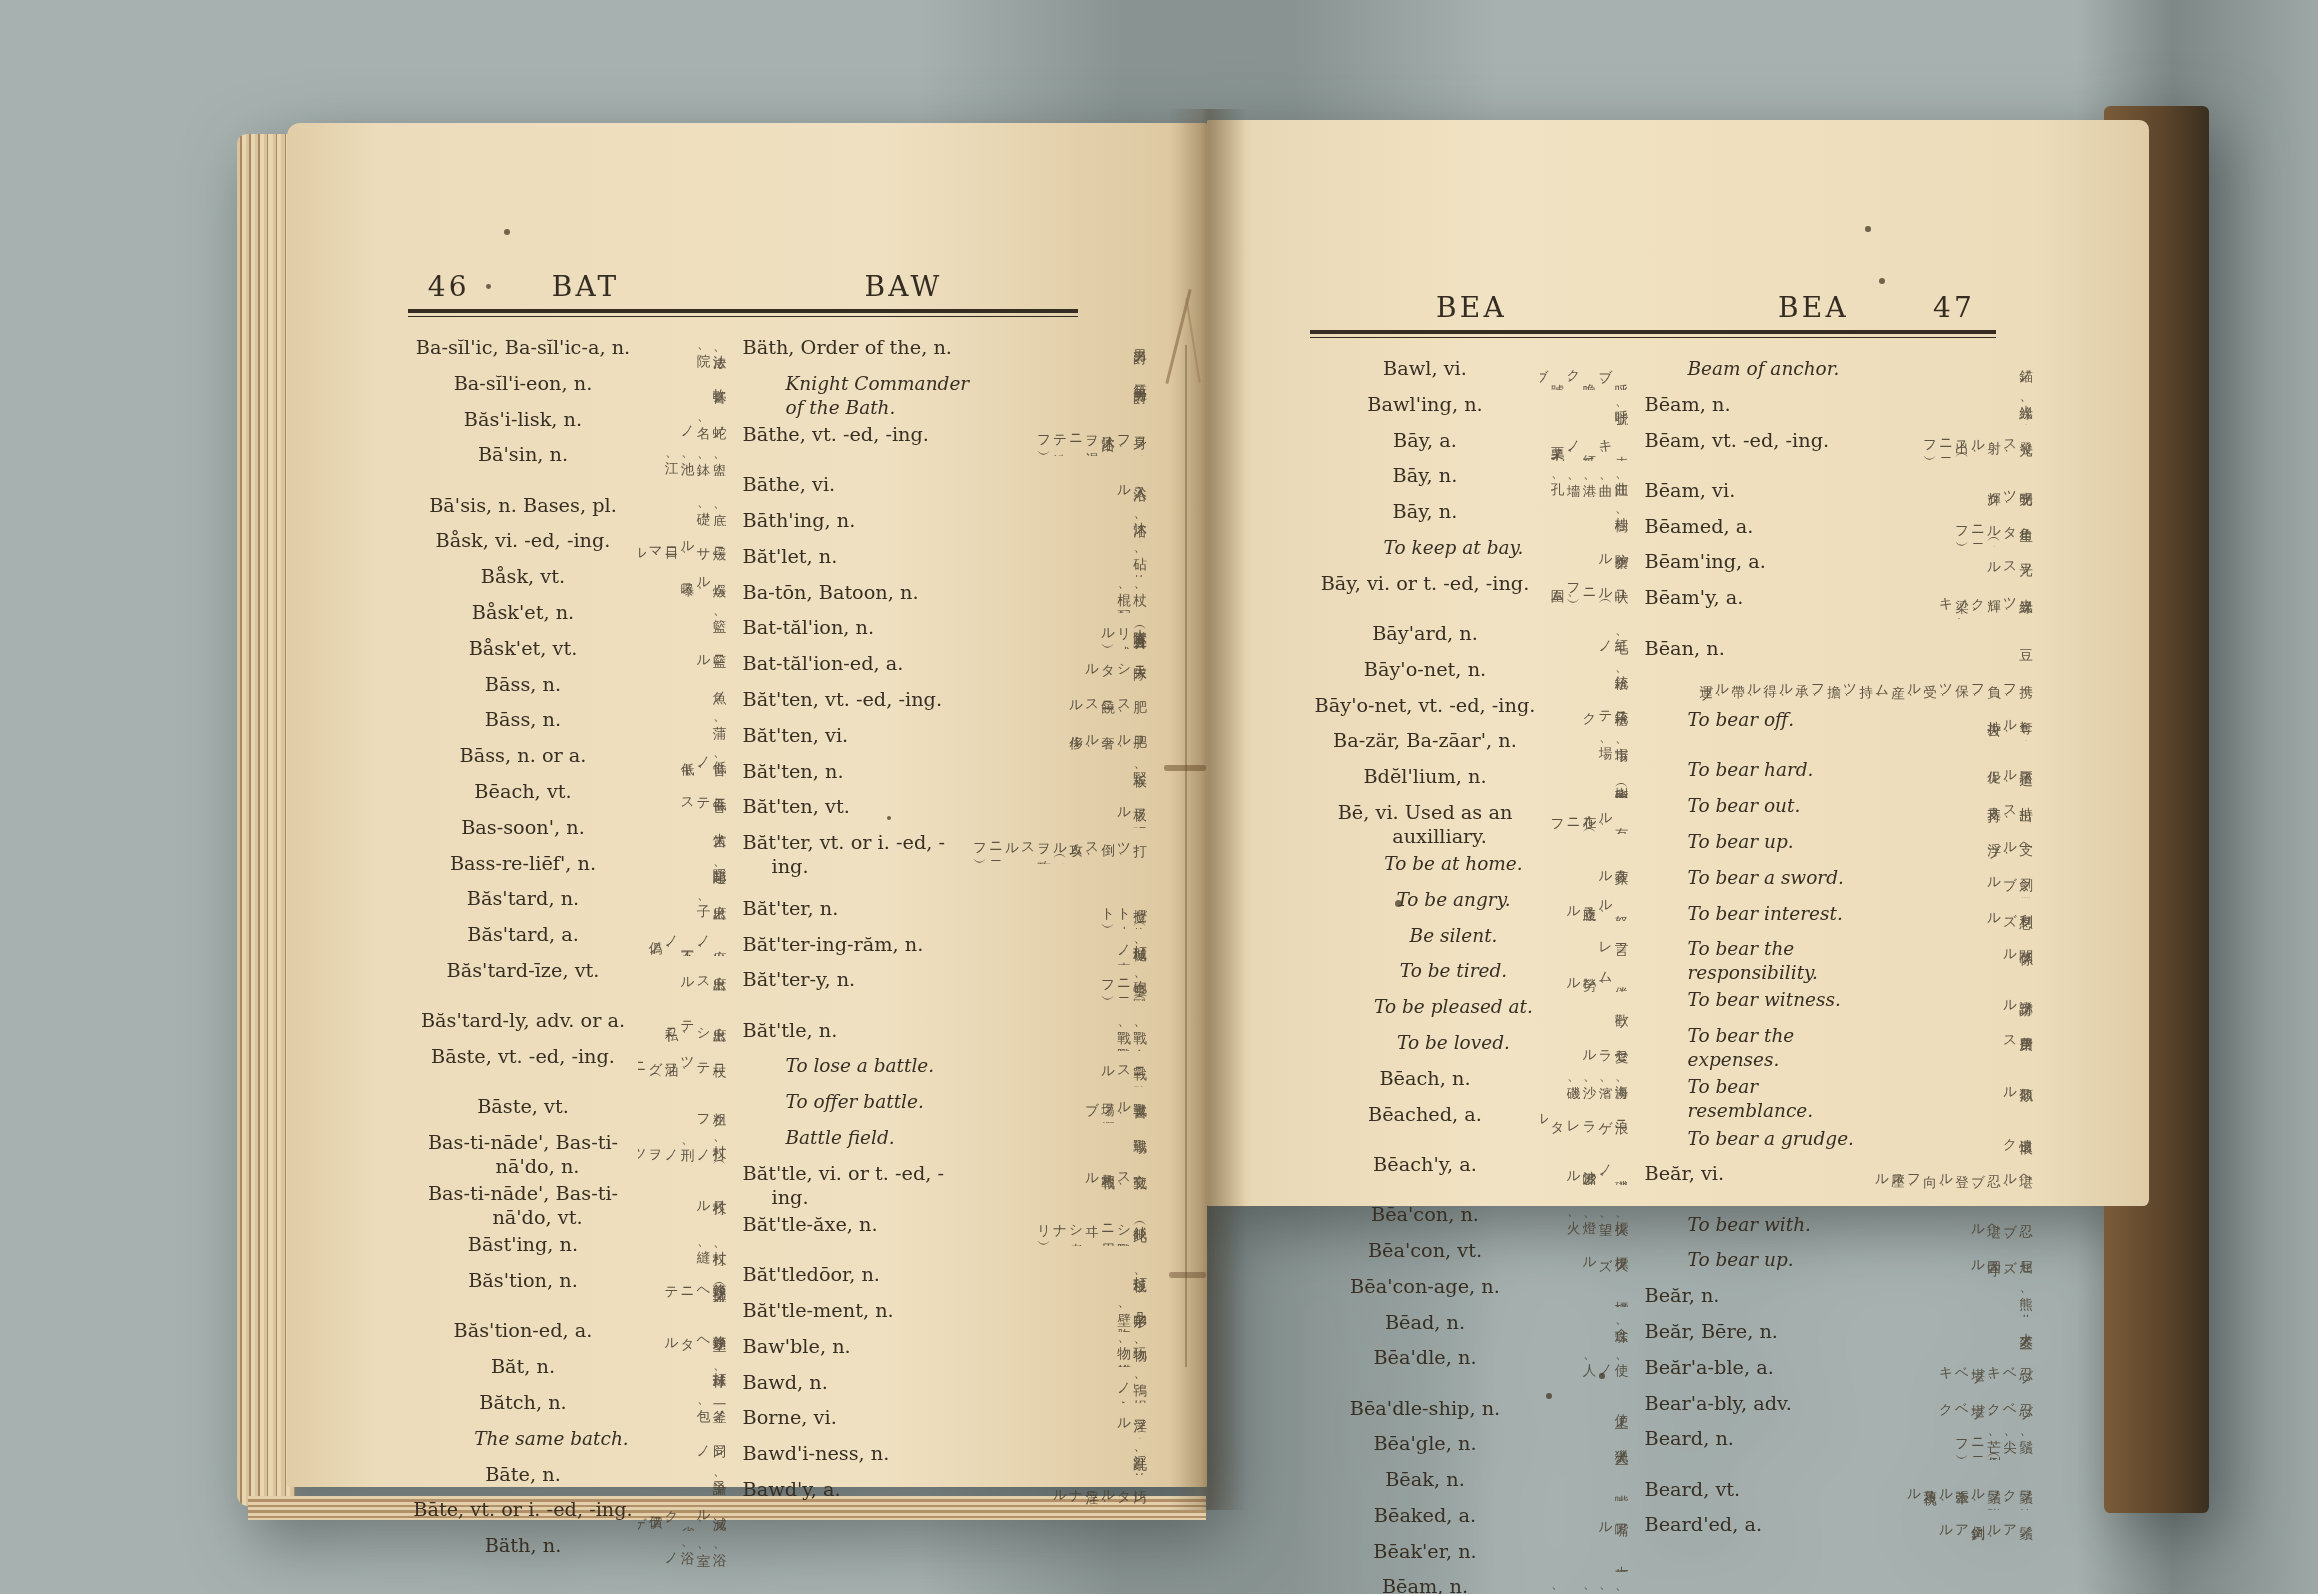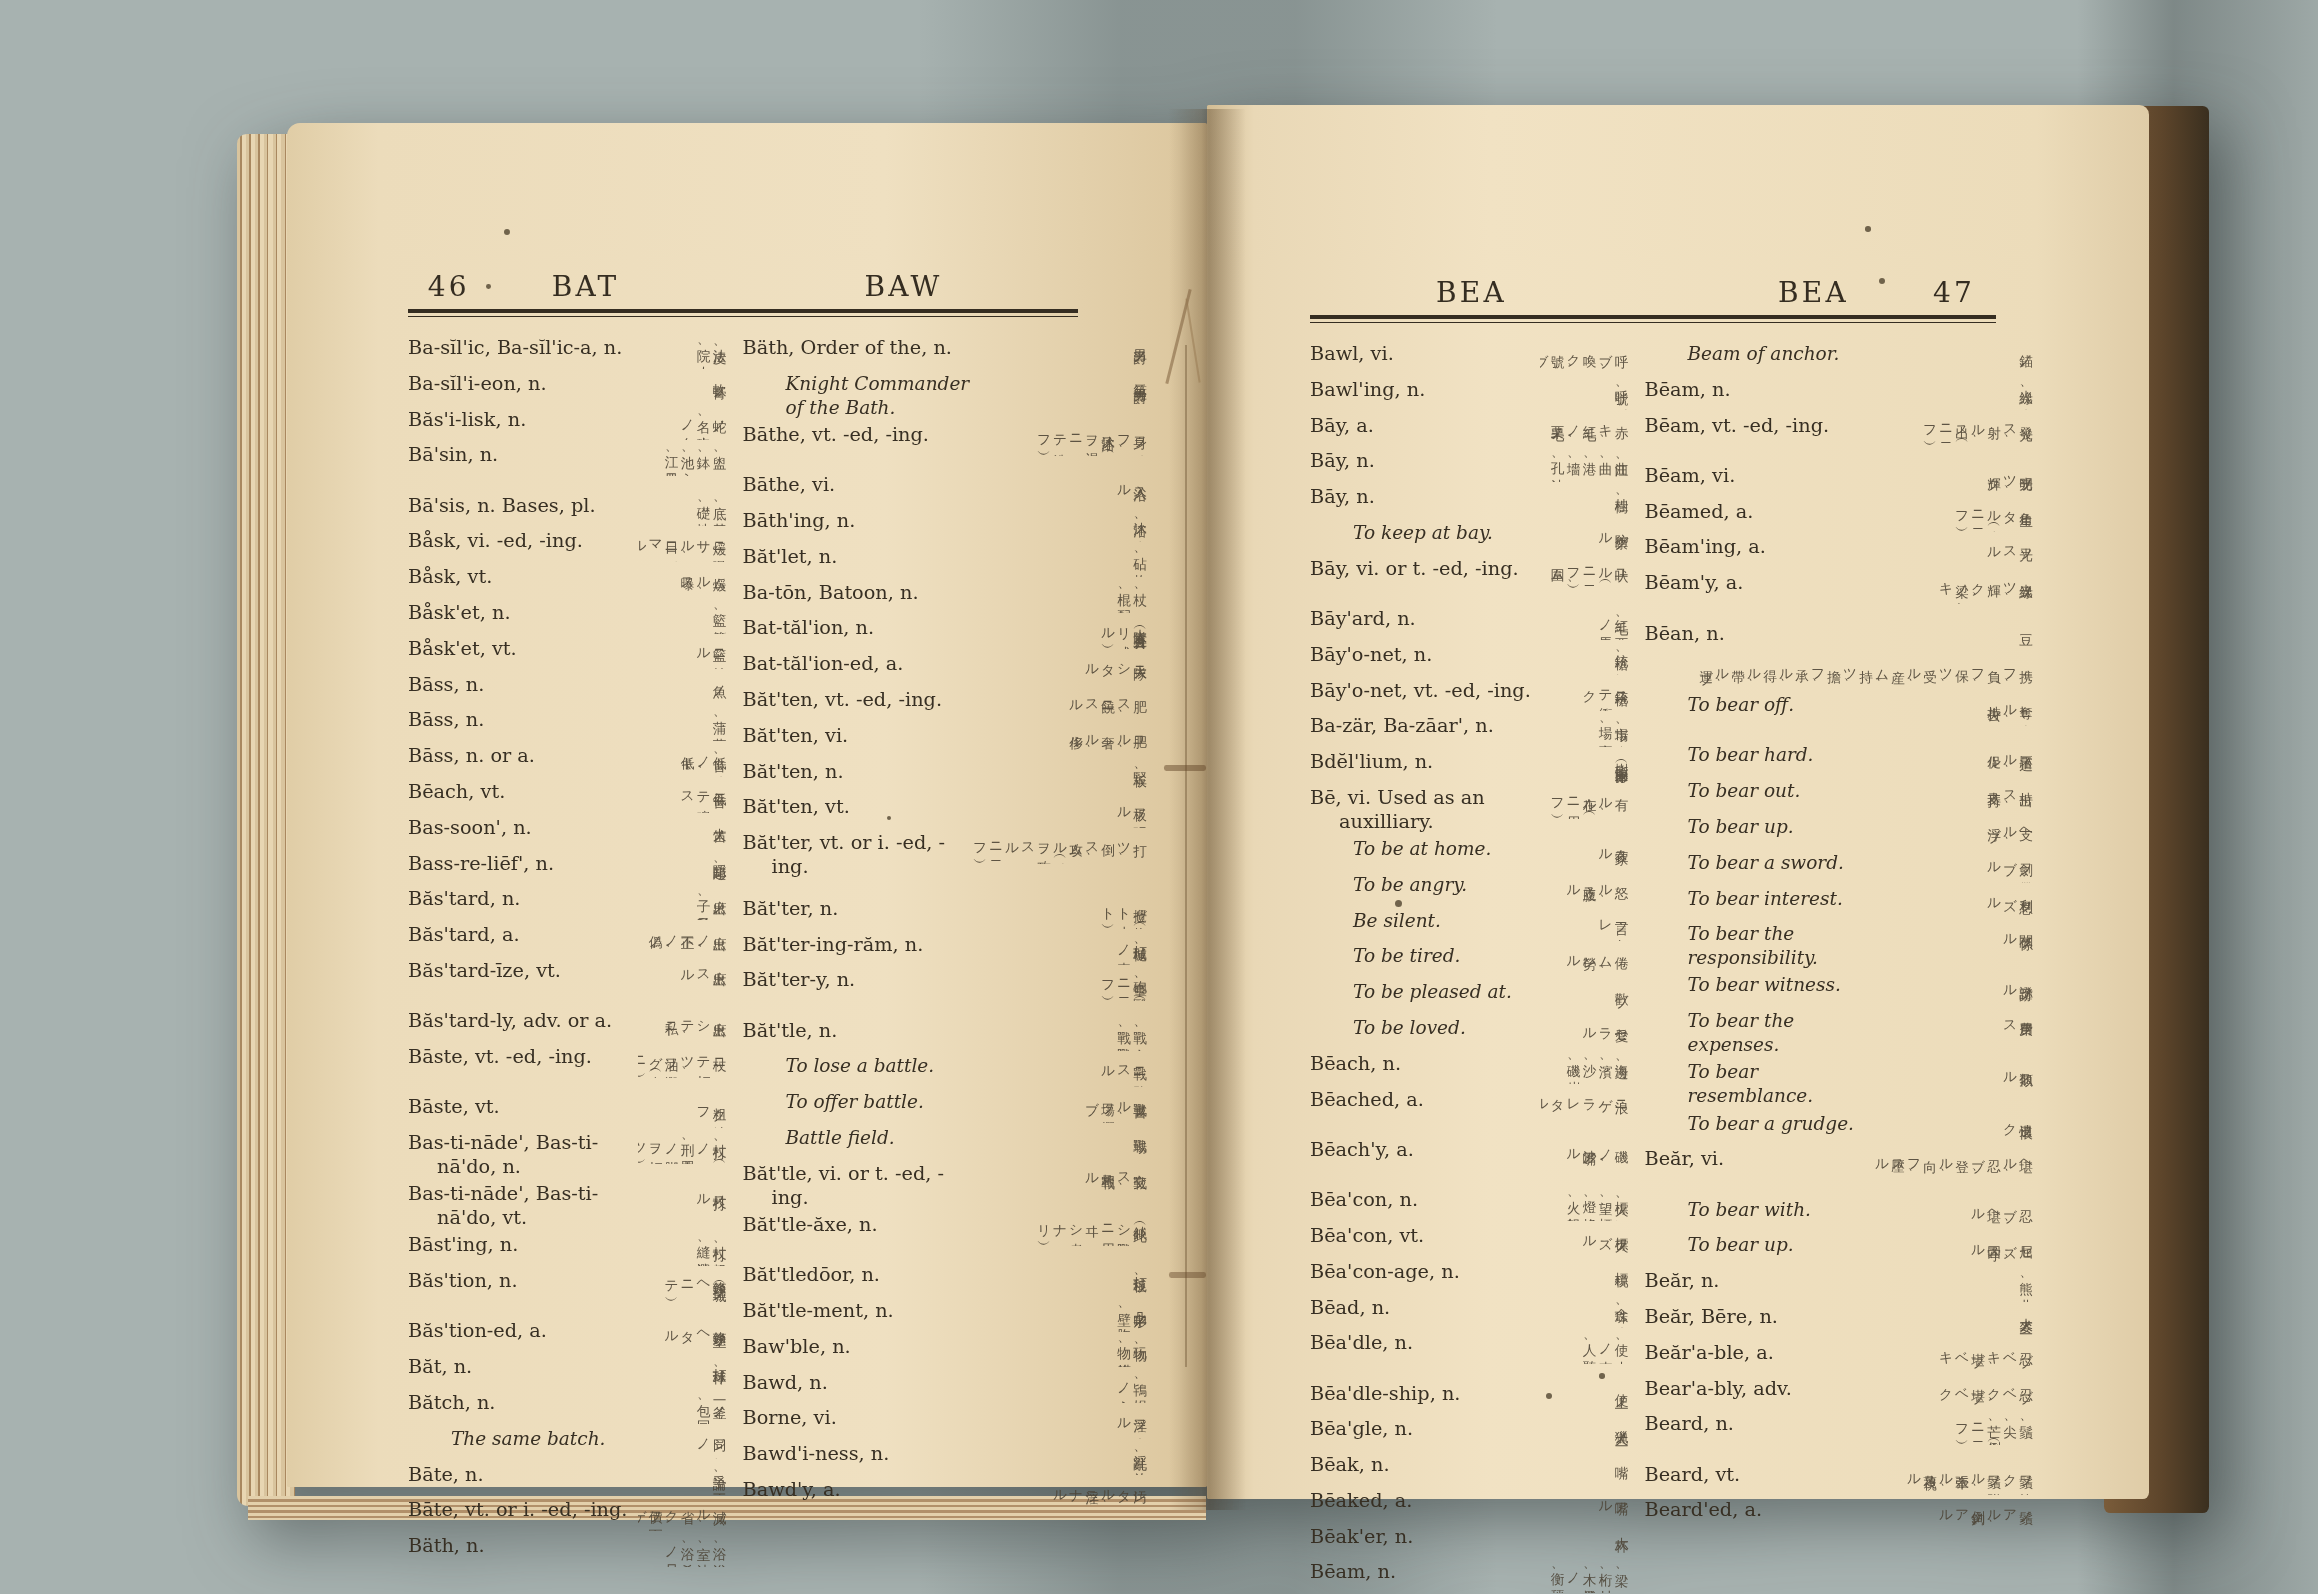--- a/index.html
+++ b/index.html
@@ -15,21 +15,21 @@
   .cover{position:absolute;right:0;top:3.2px;width:105px;height:1407px;border-radius:6.4px;
         background:linear-gradient(90deg,#7a5c3a,#5d452b 55%,#3a2f1f);}
   .stack-left{position:absolute;left:0;top:31px;width:58px;height:1372px;border-radius:9.7px 0 0 11.3px;
         background:repeating-linear-gradient(90deg,#d9c49d 0 3.2px,#a9885f 3.2px 4.8px,#e8d6b2 4.8px 8.9px);}
   .stack-bottom{position:absolute;left:11.3px;bottom:1.6px;width:958px;height:24px;
         background:repeating-linear-gradient(180deg,#e3d0ab 0 3.2px,#b1906a 3.2px 5.6px);}
 
   .page{position:absolute;}
   .page.left{left:50px;top:20px;width:920px;height:1364px;border-radius:13px 1.6px 1.6px 1.6px;
         background:linear-gradient(90deg,#e0cda6 0%,#ecdcbb 10%,#efe0c1 65%,#ddc8a0 97%,#ccb58b 100%);}
-  .page.right{left:970px;top:2px;width:942px;height:1394px;border-radius:1.6px 9.7px 6.4px 1.6px;
+  .page.right{left:970px;top:17px;width:942px;height:1086px;border-radius:1.6px 9.7px 6.4px 1.6px;
         background:linear-gradient(90deg,#d2bc93 0%,#e9d8b6 5%,#f1e2c3 30%,#ecdcba 88%,#dfcca7 100%);}
   .gutter{position:absolute;left:932px;top:6.4px;width:77px;height:1401px;
         background:linear-gradient(90deg,rgba(86,62,34,0) 0%,rgba(86,62,34,.25) 42%,rgba(58,40,20,.34) 52%,rgba(86,62,34,0) 100%);}
 
   .thread-line{position:absolute;left:948px;top:242px;width:2.4px;height:1022px;background:rgba(108,80,50,.42);}
   .thread-a{position:absolute;left:940px;top:185px;width:3.2px;height:97px;background:rgba(125,95,60,.55);transform:rotate(14deg);}
   .thread-b{position:absolute;left:955px;top:195px;width:2.4px;height:85px;background:rgba(150,120,80,.5);transform:rotate(-9deg);}
   .knot1{position:absolute;left:927px;top:662px;width:42px;height:5.6px;background:rgba(100,72,42,.5);border-radius:2.4px;}
   .knot2{position:absolute;left:932px;top:1169px;width:37px;height:5.6px;background:rgba(100,72,42,.45);border-radius:2.4px;}
 
@@ -37,21 +37,21 @@
   .print.left{left:121px;top:147px;width:670px;}
   .print.right{left:103px;top:171px;width:686px;}
   .hdr-row{position:relative;height:37px;font-size:28px;letter-spacing:3.2px;color:#352d21;}
   .hdr-row span{position:absolute;text-align:center;}
   .h-a{left:4.8px;width:72px;}   .h-b{left:89px;width:177px;} .h-c{left:403px;width:185px;}
   .h-d{left:53px;width:217px;} .h-e{left:407px;width:193px;} .h-f{left:608px;width:72px;}
   .rule{height:3.2px;border-top:4px solid #352d21;border-bottom:1.6px solid #352d21;margin-top:1.6px;}
 
   .cols{display:flex;margin-top:19.3px;}
   .col{display:flex;flex-direction:column;}
-  .c-1{width:320px;}
+  .c-1{width:320px;text-align:center;}
   .vdiv{width:2.4px;background:#3a3226;}
   .vdiv.l{height:1006px;} .vdiv.r{height:1039px;}
   .c-2{flex:1;padding-left:14.5px;}
 
   .entry{display:flex;align-items:flex-start;margin-bottom:3.2px;}
   .entry.gap{margin-top:14.5px;}
   .en{width:201px;font-size:19.3px;line-height:24px;padding-left:29px;text-indent:-29px;}
   .entry.sub .en{font-style:italic;padding-left:43px;text-indent:0;font-size:18.5px;}
   .jp{flex:1;writing-mode:vertical-rl;text-orientation:upright;font-size:13.7px;line-height:16px;
       letter-spacing:1.6px;height:31px;overflow:hidden;color:#4b4234;opacity:.88;margin-top:1.6px;

